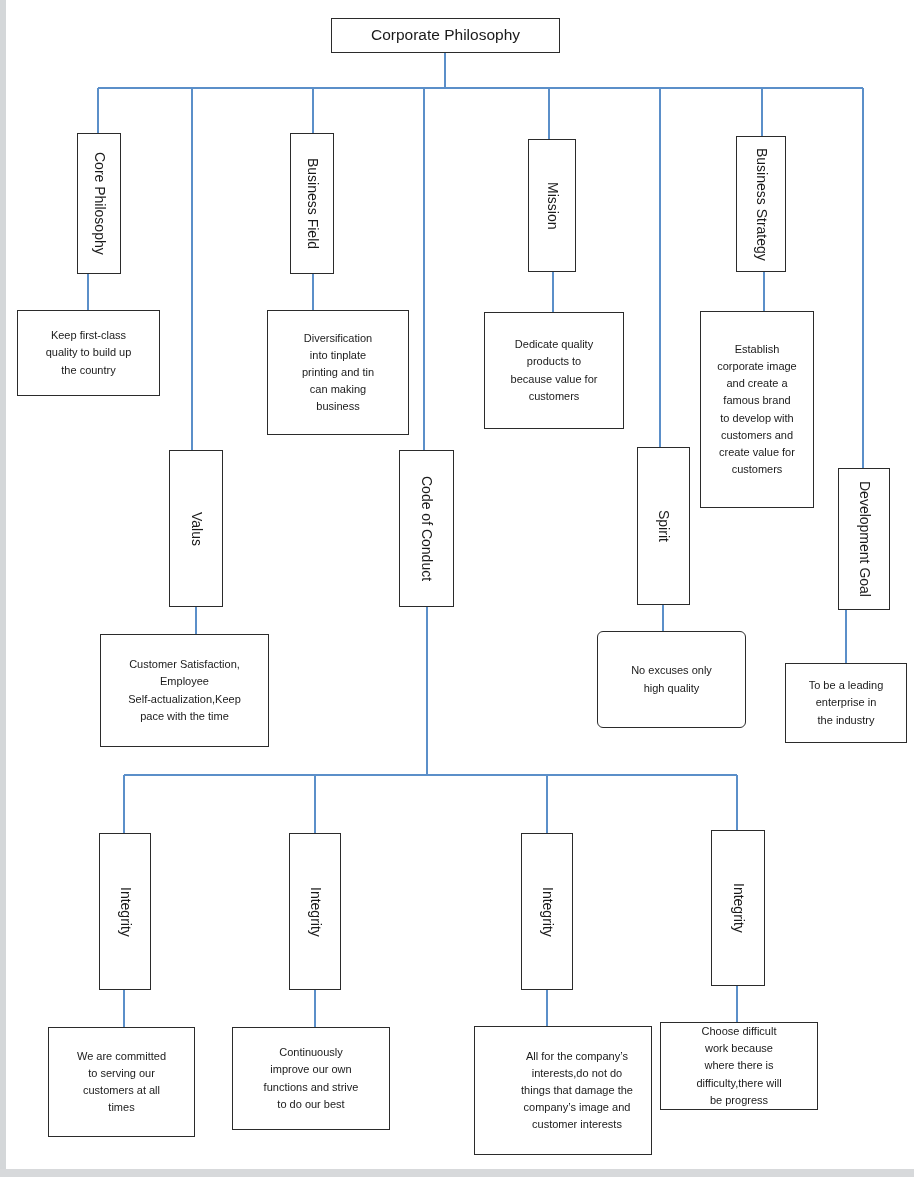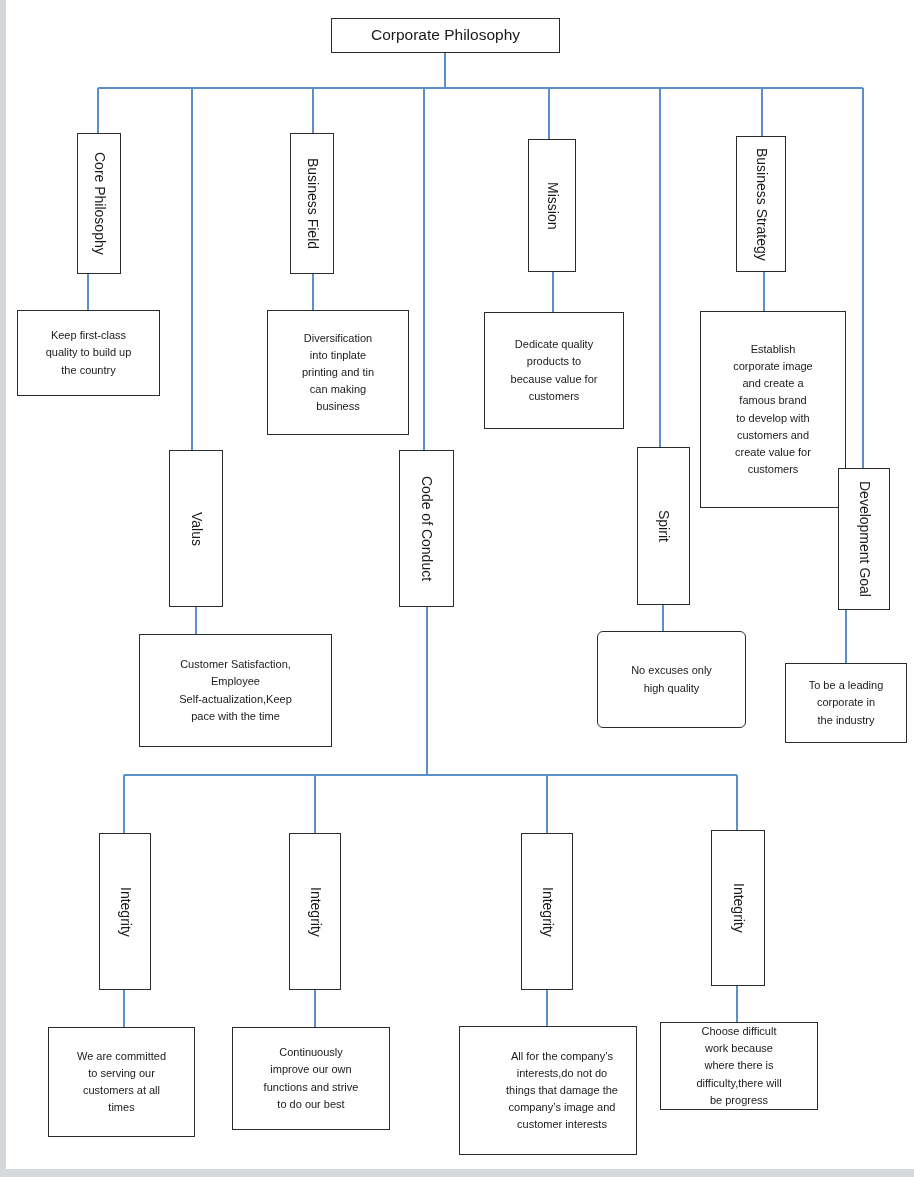--- a/index.html
+++ b/index.html
@@ -162,21 +162,21 @@
 business</span>
   </div>
 
   <div class="node horiz" style="left:484px; top:312px; width:140px; height:117px;">
     <span class="txt">Dedicate quality
 products to
 because value for
 customers</span>
   </div>
 
-  <div class="node horiz" style="left:700px; top:311px; width:146px; height:197px;">
+  <div class="node horiz" style="left:700px; top:311px; width:114px; height:197px;">
     <span class="txt">Establish
 corporate image
 and create a
 famous brand
 to develop with
 customers and
 create value for
 customers</span>
   </div>
 
@@ -189,35 +189,35 @@
   </div>
 
   <div class="node vert" style="left:637px; top:447px; width:53px; height:158px;">
     <span class="txt">Spirit</span>
   </div>
 
   <div class="node vert" style="left:838px; top:468px; width:52px; height:142px;">
     <span class="txt">Development Goal</span>
   </div>
 
-  <div class="node horiz" style="left:100px; top:634px; width:193px; height:113px;margin-left:39px;">
+  <div class="node horiz" style="left:100px; top:634px; width:169px; height:113px;">
     <span class="txt">Customer Satisfaction,
 Employee
 Self-actualization,Keep
 pace with the time</span>
   </div>
 
   <div class="node horiz" style="left:597px; top:631px; width:149px; height:97px;border-radius:6px;">
     <span class="txt">No excuses only
 high quality</span>
   </div>
 
   <div class="node horiz" style="left:785px; top:663px; width:122px; height:80px;">
     <span class="txt">To be a leading
-corporate in
+enterprise in
 the industry</span>
   </div>
 
   <div class="node vert" style="left:99px; top:833px; width:52px; height:157px;">
     <span class="txt">Integrity</span>
   </div>
 
   <div class="node vert" style="left:289px; top:833px; width:52px; height:157px;">
     <span class="txt">Integrity</span>
   </div>
@@ -237,21 +237,21 @@
 times</span>
   </div>
 
   <div class="node horiz" style="left:232px; top:1027px; width:158px; height:103px;text-align:center;">
     <span class="txt">Continuously
 improve our own
 functions and strive
 to do our best</span>
   </div>
 
-  <div class="node horiz" style="left:459px; top:1026px; width:178px; height:129px;padding-left:28px;">
+  <div class="node horiz" style="left:474px; top:1026px; width:178px; height:129px;padding-left:28px;">
     <span class="txt">All for the company’s
 interests,do not do
 things that damage the
 company’s image and
 customer interests</span>
   </div>
 
   <div class="node horiz" style="left:660px; top:1022px; width:158px; height:88px;">
     <span class="txt">Choose difficult
 work because

